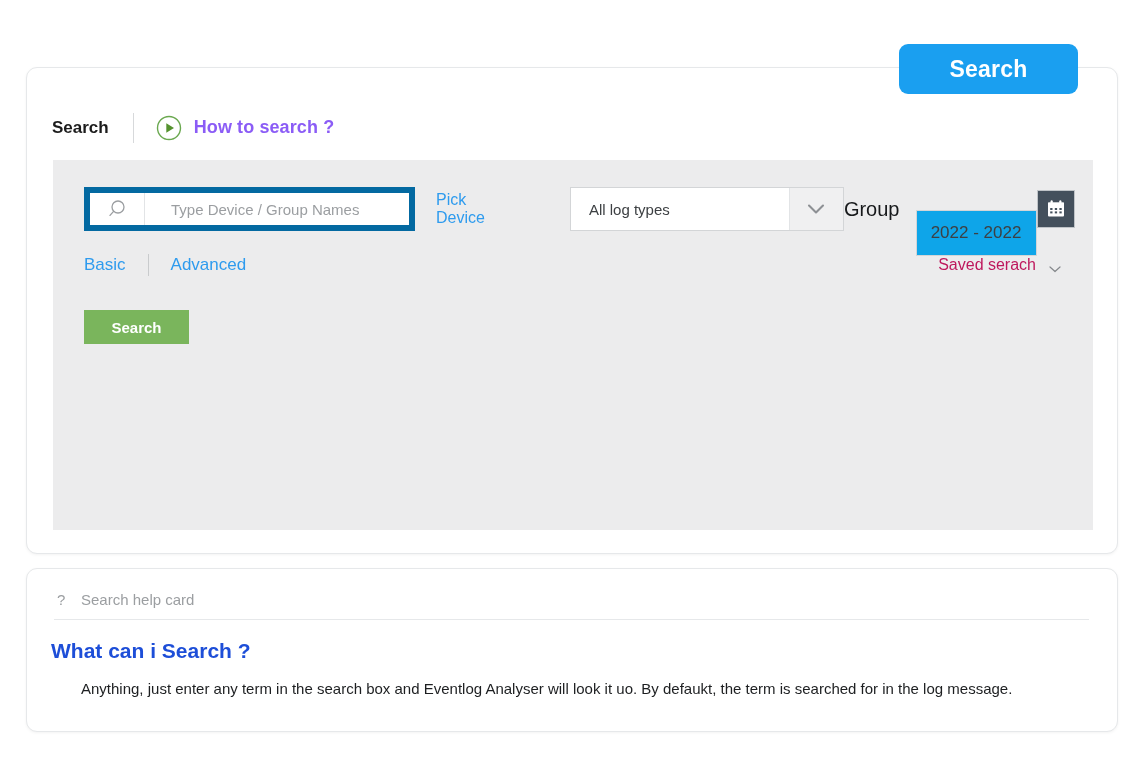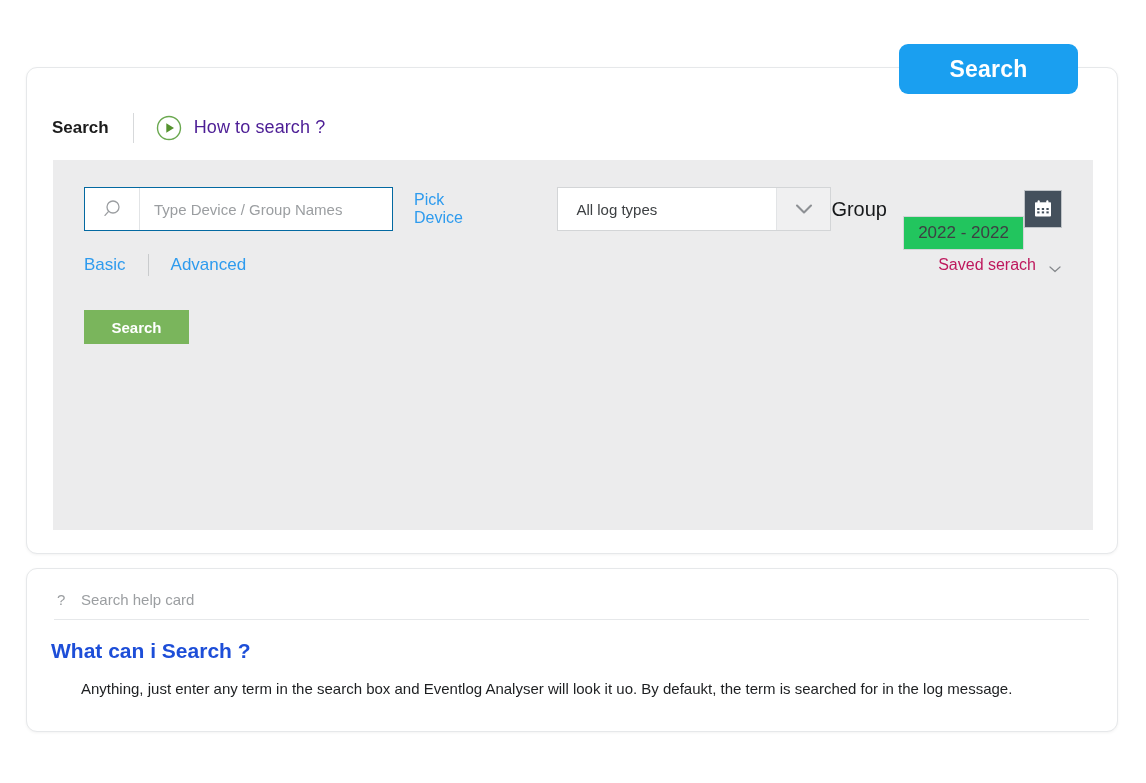--- a/index.html
+++ b/index.html
@@ -81,22 +81,22 @@
     cursor: pointer;
   }
   .play-icon {
     width: 26px;
     height: 26px;
     flex: 0 0 26px;
     margin-right: 12px;
   }
   .howto-label {
     font-size: 18px;
-    font-weight: normal;
-    color: #4c1d95;
+    font-weight: bold;
+    color: #8b5cf6;
     letter-spacing: .1px;
   }
 
   
   .panel {
     margin: 5px 24px 0 26px;
     background: #ececed;
     padding: 26px 0 0 0;
     height: 370px;
     box-sizing: border-box;
@@ -106,23 +106,24 @@
     display: flex;
     align-items: center;
     padding: 0 31px 0 31px;
     height: 46px;
   }
 
   
   .device-box {
     display: flex;
     height: 44px;
-    border: 1px solid #0369a1;
-    background: #ffffff;
-    box-sizing: border-box;
+    border: 6px solid #0369a1;
+    background: #ffffff;
+    box-sizing: border-box;
+    gap: 12px;
   }
   .device-icon-cell {
     width: 54px;
     border-right: 1px solid #e2e4e6;
     display: flex;
     align-items: center;
     justify-content: center;
     background: #ffffff;
   }
   .device-input {
@@ -176,23 +177,23 @@
     display: flex;
     align-items: center;
     margin-left: auto;
   }
   .period-label {
     font-size: 20px;
     color: #17191b;
     margin-right: 16px;
   }
   .period-field {
-    height: 34px;
+    height: 46px;
     width: 121px;
-    background: #22c55e;
+    background: #0ea5e9;
     border: 1px solid #d3d5d7;
     box-sizing: border-box;
     display: flex;
     align-items: center;
     justify-content: center;
     font-size: 17px;
     color: #3d4043;
     margin-top: 48px;
   }
   .cal-btn {

